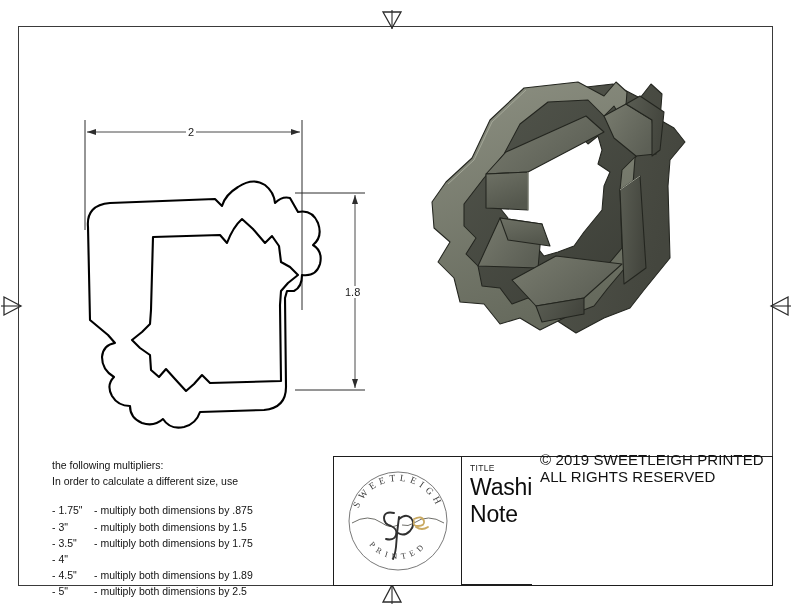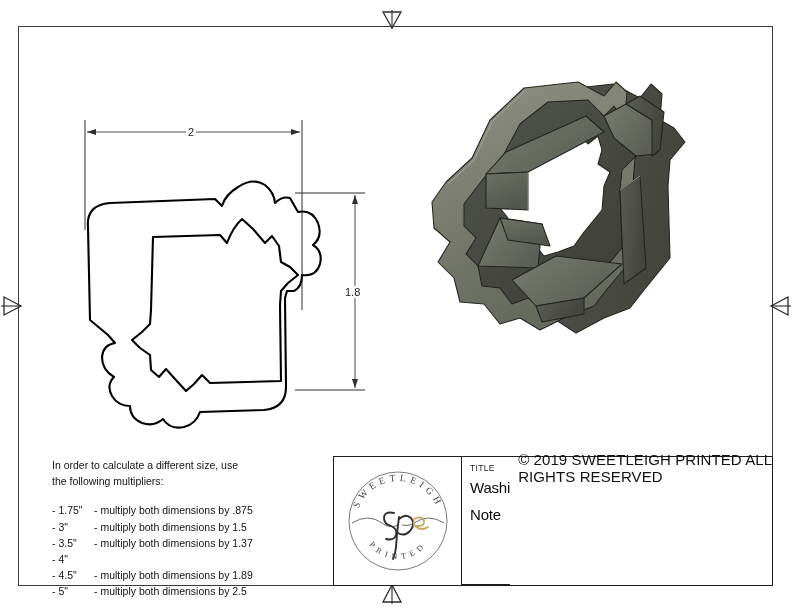--- a/index.html
+++ b/index.html
@@ -98,21 +98,21 @@
     box-sizing: border-box;
     border-bottom: 1.5px solid #1d1d1d;
   }
   .tb-label {
     font-size: 8.5px;
     letter-spacing: 0.3px;
     color: #1a1a1a;
     line-height: 10px;
   }
   .tb-title {
-    font-size: 15px;
+    font-size: 23px;
     color: #0c0c0c;
     line-height: 27px;
     margin-top: 1px;
     letter-spacing: -0.2px;
   }
   .tb-copyright {
     height: 22px;
     display: flex;
     align-items: center;
     padding-left: 8px;
@@ -311,34 +311,34 @@
 
       <g stroke="#a7aa9c" stroke-width="0.9" fill="none">
         <path d="M 40 126 L 66 102 L 84 64 L 118 32"></path>
         <path d="M 120 114 L 120 152"></path>
         <path d="M 212 132 L 232 118"></path>
       </g>
     </g>
   </svg>
 
   <div class="notes">
+    <div>the following multipliers:</div>
     <div>In order to calculate a different size, use</div>
-    <div>the following multipliers:</div>
     <div class="mult-list">
       <div class="mult-row">
         <span class="mult-size">- 1.75"</span>
         <span>- multiply both dimensions by .875</span>
       </div>
       <div class="mult-row">
         <span class="mult-size">- 3"</span>
         <span>- multiply both dimensions by 1.5</span>
       </div>
       <div class="mult-row">
         <span class="mult-size">- 3.5"</span>
-        <span>- multiply both dimensions by 1.37</span>
+        <span>- multiply both dimensions by 1.75</span>
       </div>
       <div class="mult-row">
         <span class="mult-size">- 4"</span>
       </div>
       <div class="mult-row">
         <span class="mult-size">- 4.5"</span>
         <span>- multiply both dimensions by 1.89</span>
       </div>
       <div class="mult-row">
         <span class="mult-size">- 5"</span>

